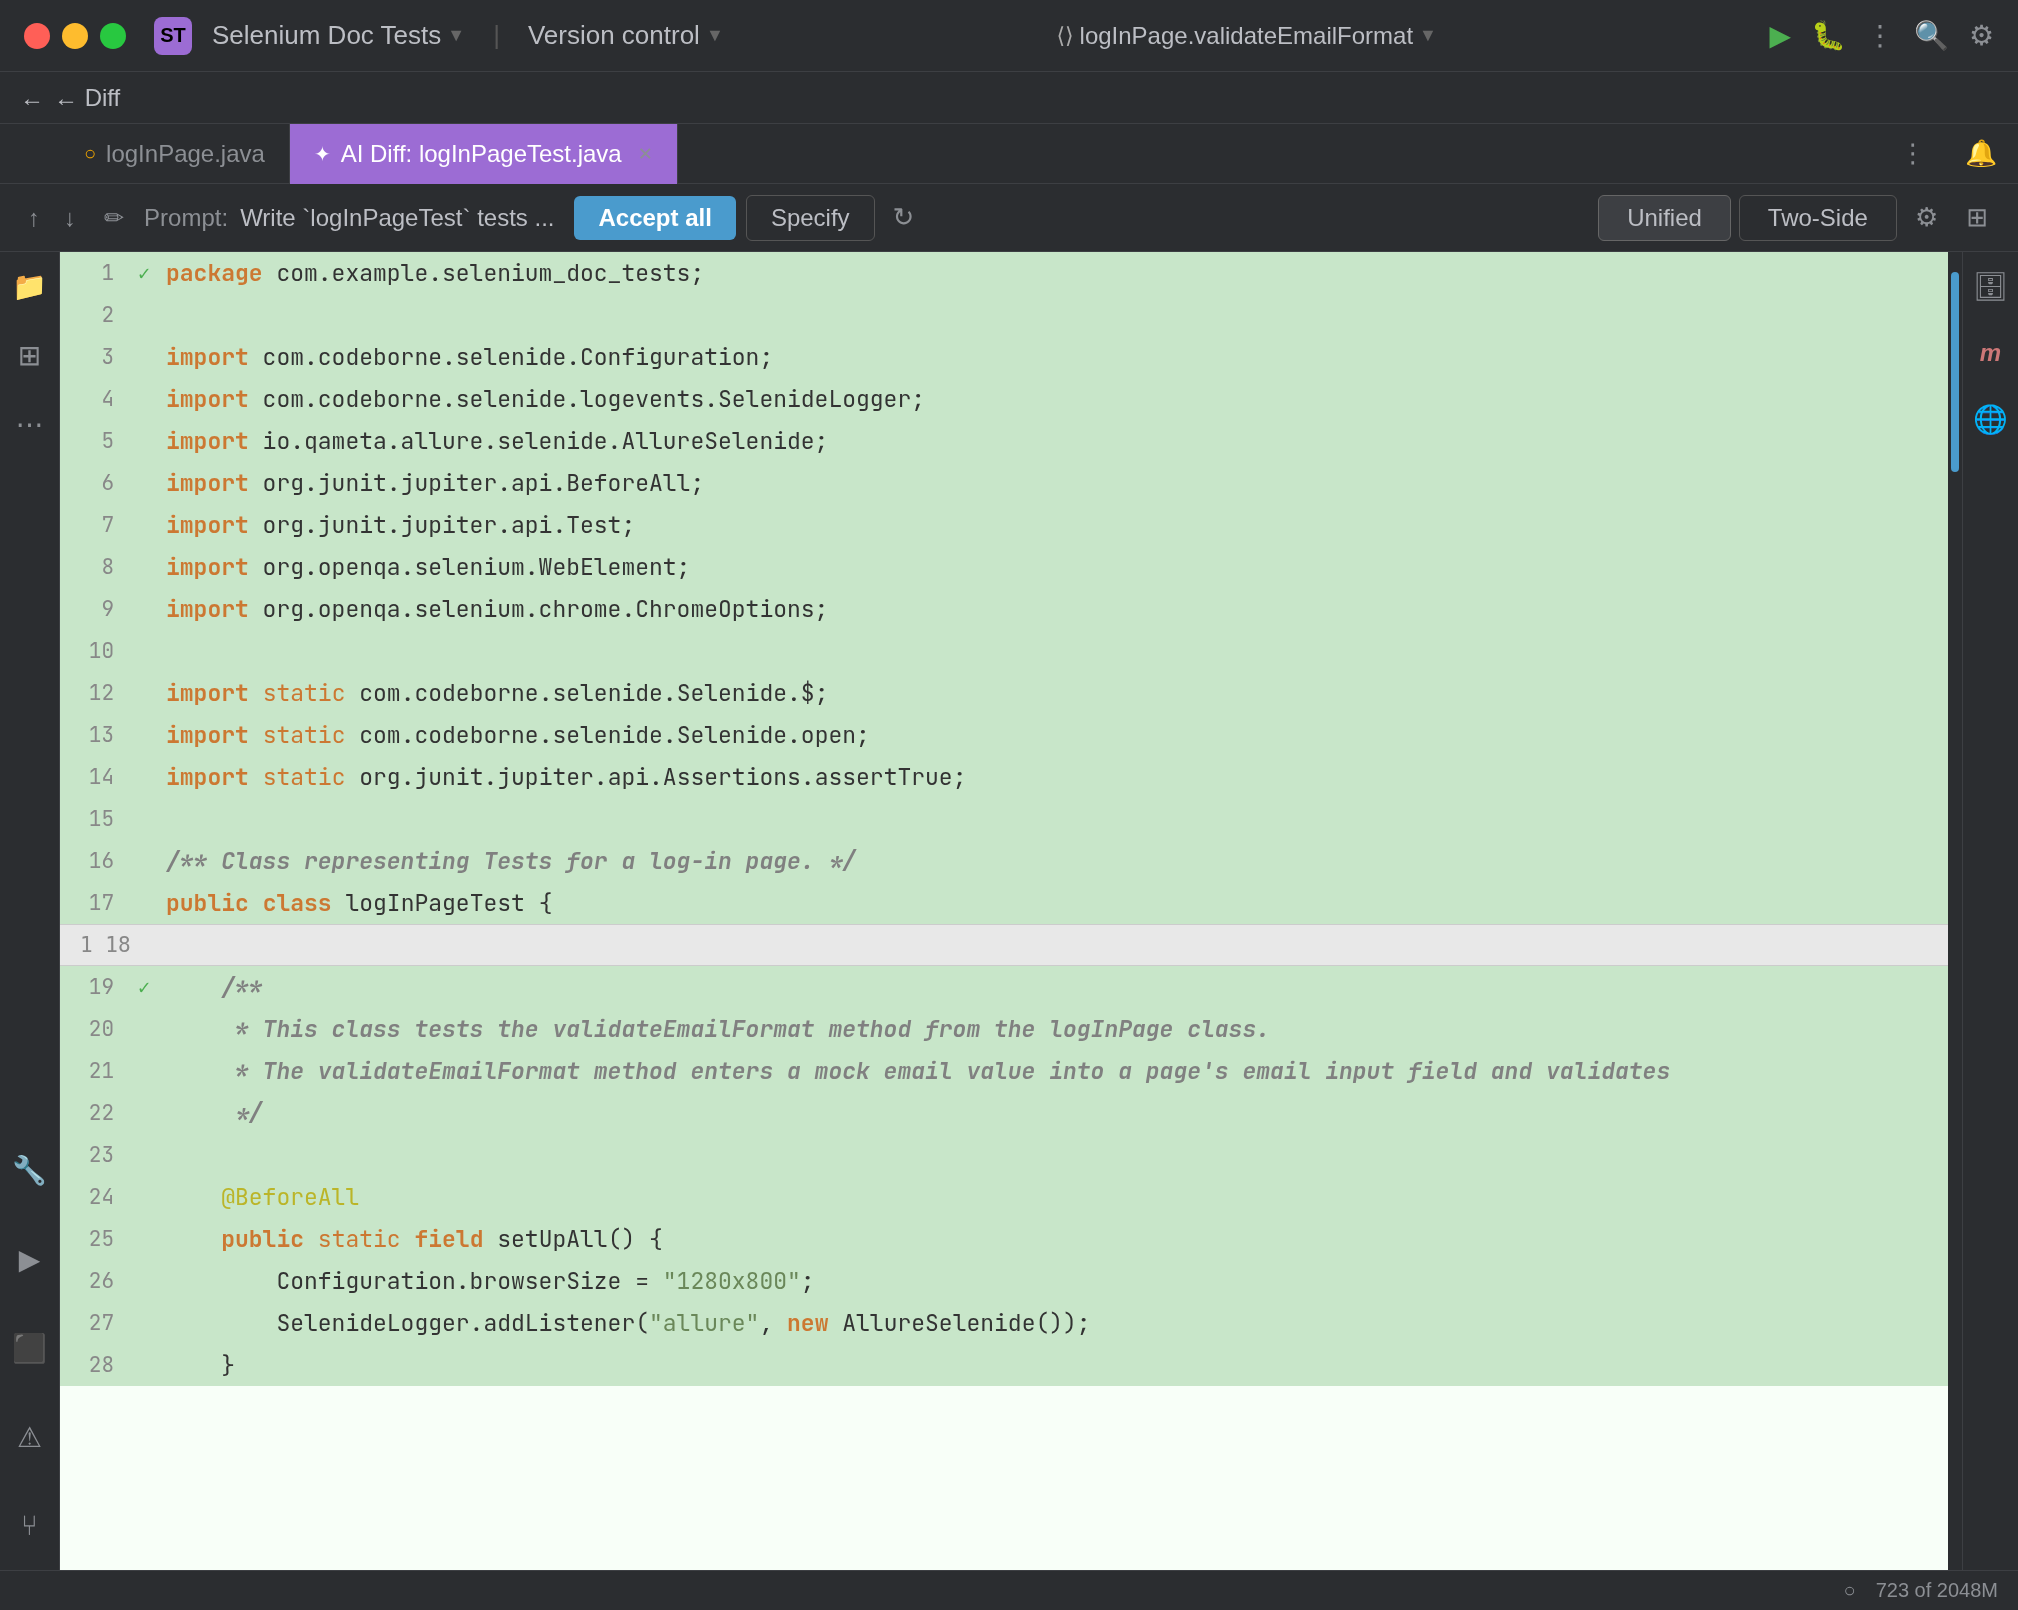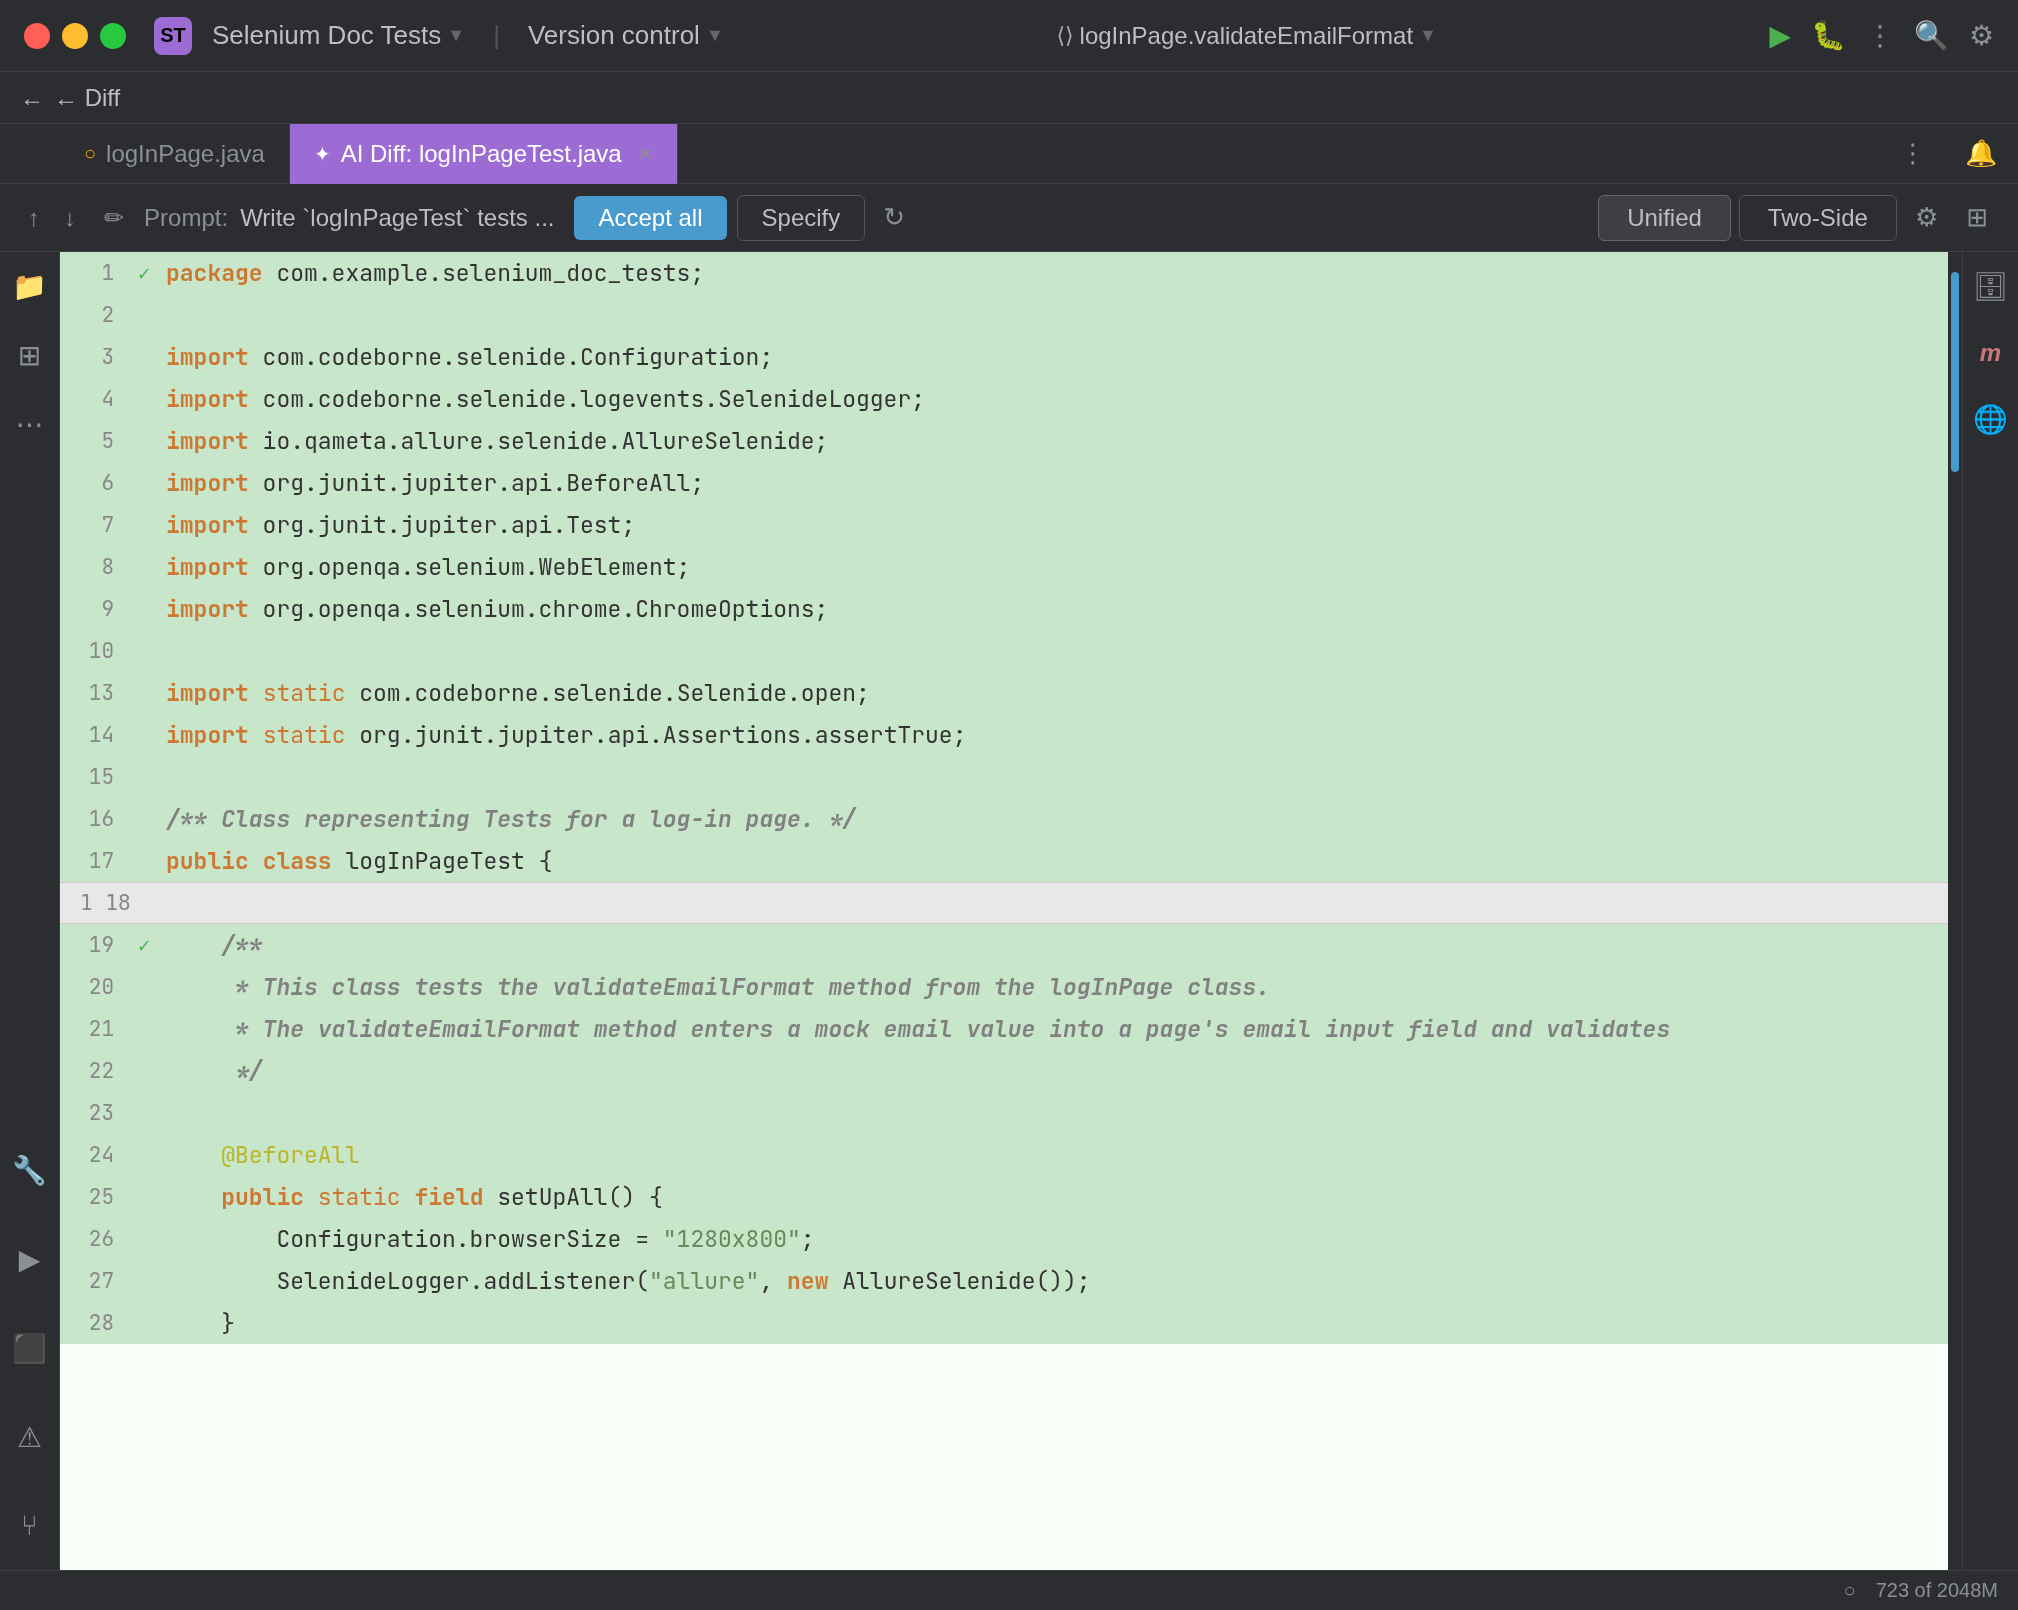--- a/index.html
+++ b/index.html
@@ -184,21 +184,21 @@
       margin-left: 8px;
     }
     .btn-accept-all {
       background: #4a9bcd;
       color: white;
       border: none;
       border-radius: 6px;
       padding: 8px 24px;
       font-size: 24px;
       cursor: pointer;
-      font-weight: 400;
+      font-weight: 700;
     }
     .btn-specify {
       background: transparent;
       color: #bcbec4;
       border: 1px solid #555;
       border-radius: 6px;
       padding: 8px 24px;
       font-size: 24px;
       cursor: pointer;
     }
@@ -492,20 +492,25 @@
         <span class="line-num">9</span>
         <span class="line-check"></span>
         <span class="line-content"><span class="kw">import</span> org.openqa.selenium.chrome.ChromeOptions;</span>
       </div>
       <div class="line line-green">
         <span class="line-num">10</span>
         <span class="line-check"></span>
         <span class="line-content"></span>
       </div>
       <div class="line line-green">
+        <span class="line-num">12</span>
+        <span class="line-check"></span>
+        <span class="line-content"><span class="kw">import</span> <span class="kw-static">static</span> com.codeborne.selenide.Selenide.$;</span>
+      </div>
+      <div class="line line-green">
         <span class="line-num">13</span>
         <span class="line-check"></span>
         <span class="line-content"><span class="kw">import</span> <span class="kw-static">static</span> com.codeborne.selenide.Selenide.open;</span>
       </div>
       <div class="line line-green">
         <span class="line-num">14</span>
         <span class="line-check"></span>
         <span class="line-content"><span class="kw">import</span> <span class="kw-static">static</span> org.junit.jupiter.api.Assertions.assertTrue;</span>
       </div>
       <div class="line line-green">

